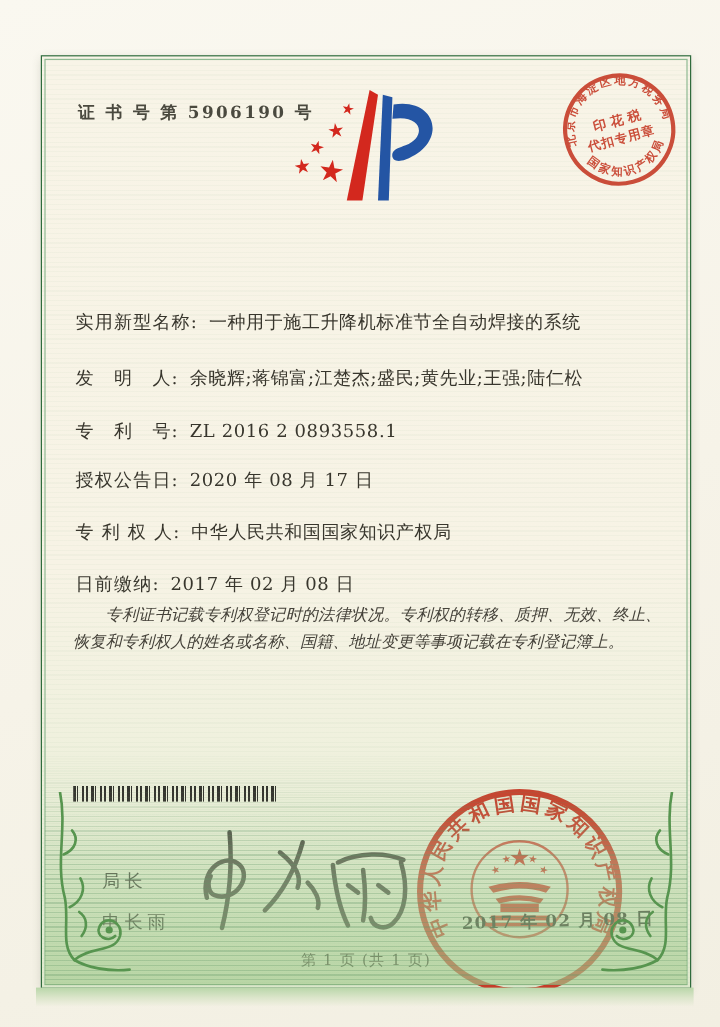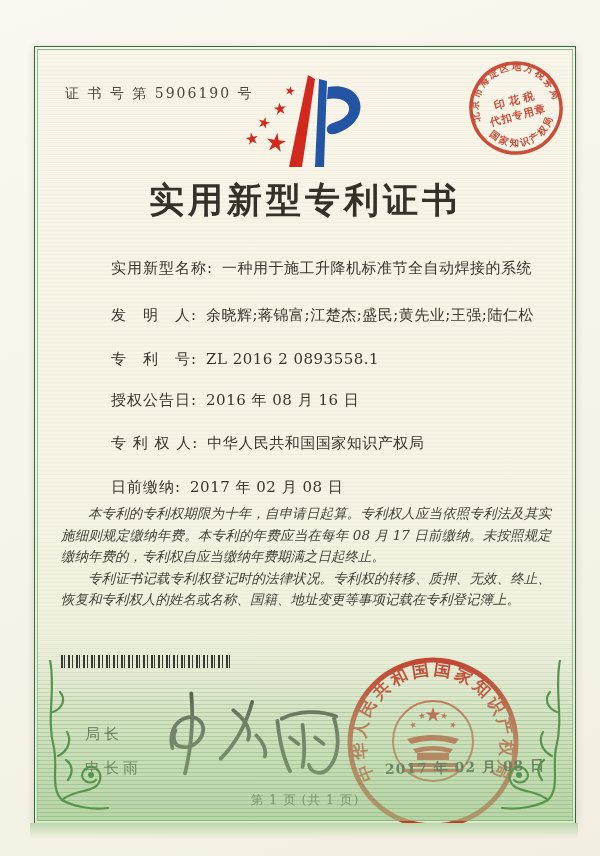--- a/index.html
+++ b/index.html
@@ -27,31 +27,31 @@
       repeating-linear-gradient(0deg, rgba(96,150,102,0.30) 0 1px, transparent 1px 4px),
       linear-gradient(180deg, rgba(183,213,166,0) 0%, rgba(180,212,162,0.45) 55%, rgba(163,202,143,0.65) 100%);
     -webkit-mask-image:linear-gradient(180deg,transparent 0%,#000 45%);
     mask-image:linear-gradient(180deg,transparent 0%,#000 45%);
   }
   .page-bottom-edge{
     position:absolute;left:30px;right:22px;top:823px;height:16px;
     background:linear-gradient(180deg,#b9d6a9 0%,#dde6cc 55%,rgba(242,239,226,0) 100%);
   }
   .cert-no{
-    position:absolute;left:30px;top:38px;font-size:14px;letter-spacing:2px;color:#4a493f;
+    position:absolute;left:30px;top:38px;font-size:14px;letter-spacing:2px;color:#4a493f;font-weight:bold;
   }
   .logo{position:absolute;left:203px;top:22px;width:132px;height:108px;}
   .tax-stamp{position:absolute;left:426px;top:6px;width:110px;height:110px;opacity:0.92;}
   .title{
     position:absolute;left:0;top:130px;width:100%;text-align:center;
     font-size:35px;font-weight:bold;letter-spacing:4px;color:#343128;
   }
   .fields{position:absolute;left:28px;top:0;width:486px;}
   .field{position:absolute;left:0;font-size:15px;color:#38362d;white-space:nowrap;}
-  .field .lab{letter-spacing:1px;margin-left:48px;}
+  .field .lab{letter-spacing:1px;}
   .field .val{margin-left:9px;letter-spacing:0.5px;}
   .f0{top:212px}.f1{top:259px}.f2{top:303px}.f3{top:344px}.f4{top:387px}.f5{top:431px}
   .paras{
     position:absolute;left:26px;right:24px;top:456px;
     font-size:13.5px;line-height:21.6px;color:#45423a;text-align:justify;
     font-style:italic;
   }
   .paras p{margin:0;text-indent:2em;}
   .barcode{
     position:absolute;left:26px;top:608px;width:172px;height:13px;
@@ -116,45 +116,43 @@
         <textPath href="#tsTop" startOffset="3">北京市海淀区地方税务局</textPath>
       </text>
       <text font-size="9.5" letter-spacing="2" font-weight="bold">
         <textPath href="#tsBot" startOffset="20">国家知识产权局</textPath>
       </text>
       <text x="55" y="51" text-anchor="middle" font-size="11" font-weight="bold">印 花 税</text>
       <text x="55" y="66" text-anchor="middle" font-size="10.5" font-weight="bold" letter-spacing="1">代扣专用章</text>
     </g>
   </svg>
 
-  <div class="title">实用新型专利证书</div>
 
   <div class="fields">
     <div class="field f0">
       <span class="lab">实用新型名称:</span><span class="val">一种用于施工升降机标准节全自动焊接的系统</span>
     </div>
     <div class="field f1">
       <span class="lab">发　明　人:</span><span class="val">余晓辉;蒋锦富;江楚杰;盛民;黄先业;王强;陆仁松</span>
     </div>
     <div class="field f2">
       <span class="lab">专　利　号:</span><span class="val">ZL 2016 2 0893558.1</span>
     </div>
     <div class="field f3">
-      <span class="lab">授权公告日:</span><span class="val">2016 年 08 月 16 日</span>
+      <span class="lab">授权公告日:</span><span class="val">2020 年 08 月 17 日</span>
     </div>
     <div class="field f4">
       <span class="lab">专 利 权 人:</span><span class="val">中华人民共和国国家知识产权局</span>
     </div>
     <div class="field f5">
       <span class="lab">日前缴纳:</span><span class="val">2017 年 02 月 08 日</span>
     </div>
   </div>
 
   <div class="paras">
-    <p>本专利的专利权期限为十年，自申请日起算。专利权人应当依照专利法及其实施细则规定缴纳年费。本专利的年费应当在每年 08 月 17 日前缴纳。未按照规定缴纳年费的，专利权自应当缴纳年费期满之日起终止。</p>
     <p>专利证书记载专利权登记时的法律状况。专利权的转移、质押、无效、终止、恢复和专利权人的姓名或名称、国籍、地址变更等事项记载在专利登记簿上。</p>
   </div>
 
   <div class="barcode"></div>
 
   <div class="director">
     <div>局长</div>
     <div>申长雨</div>
   </div>
 

